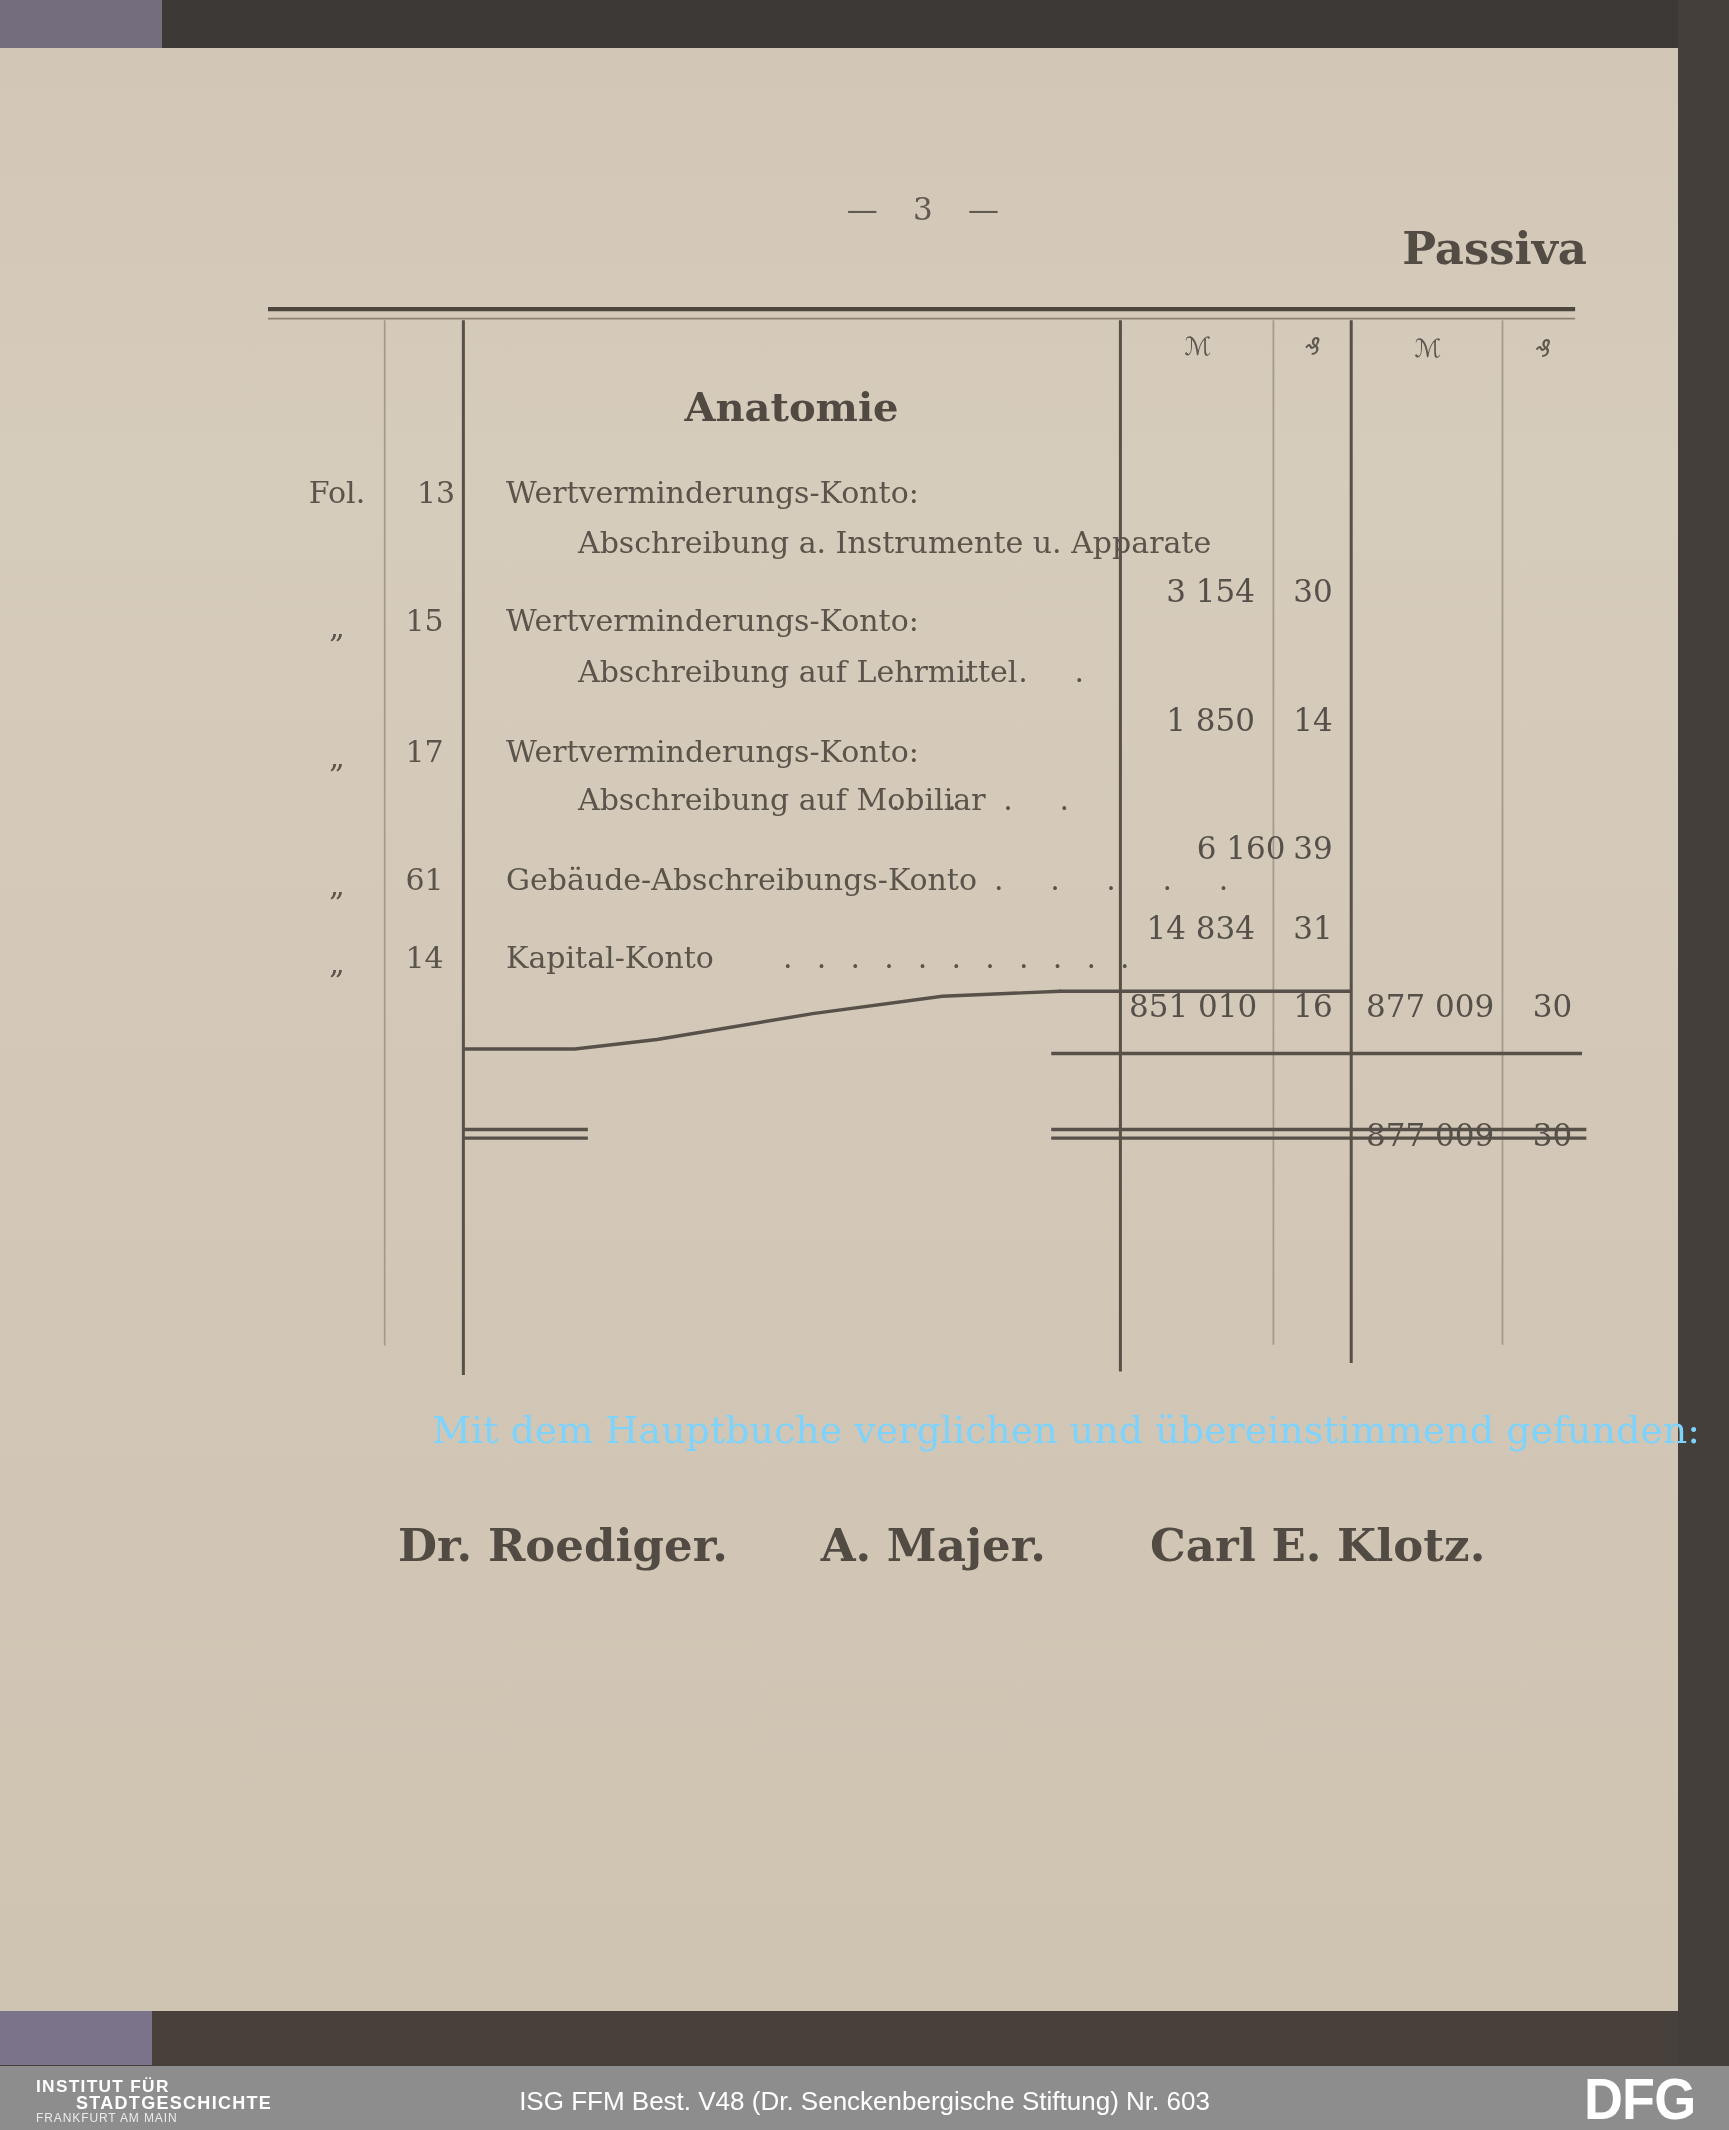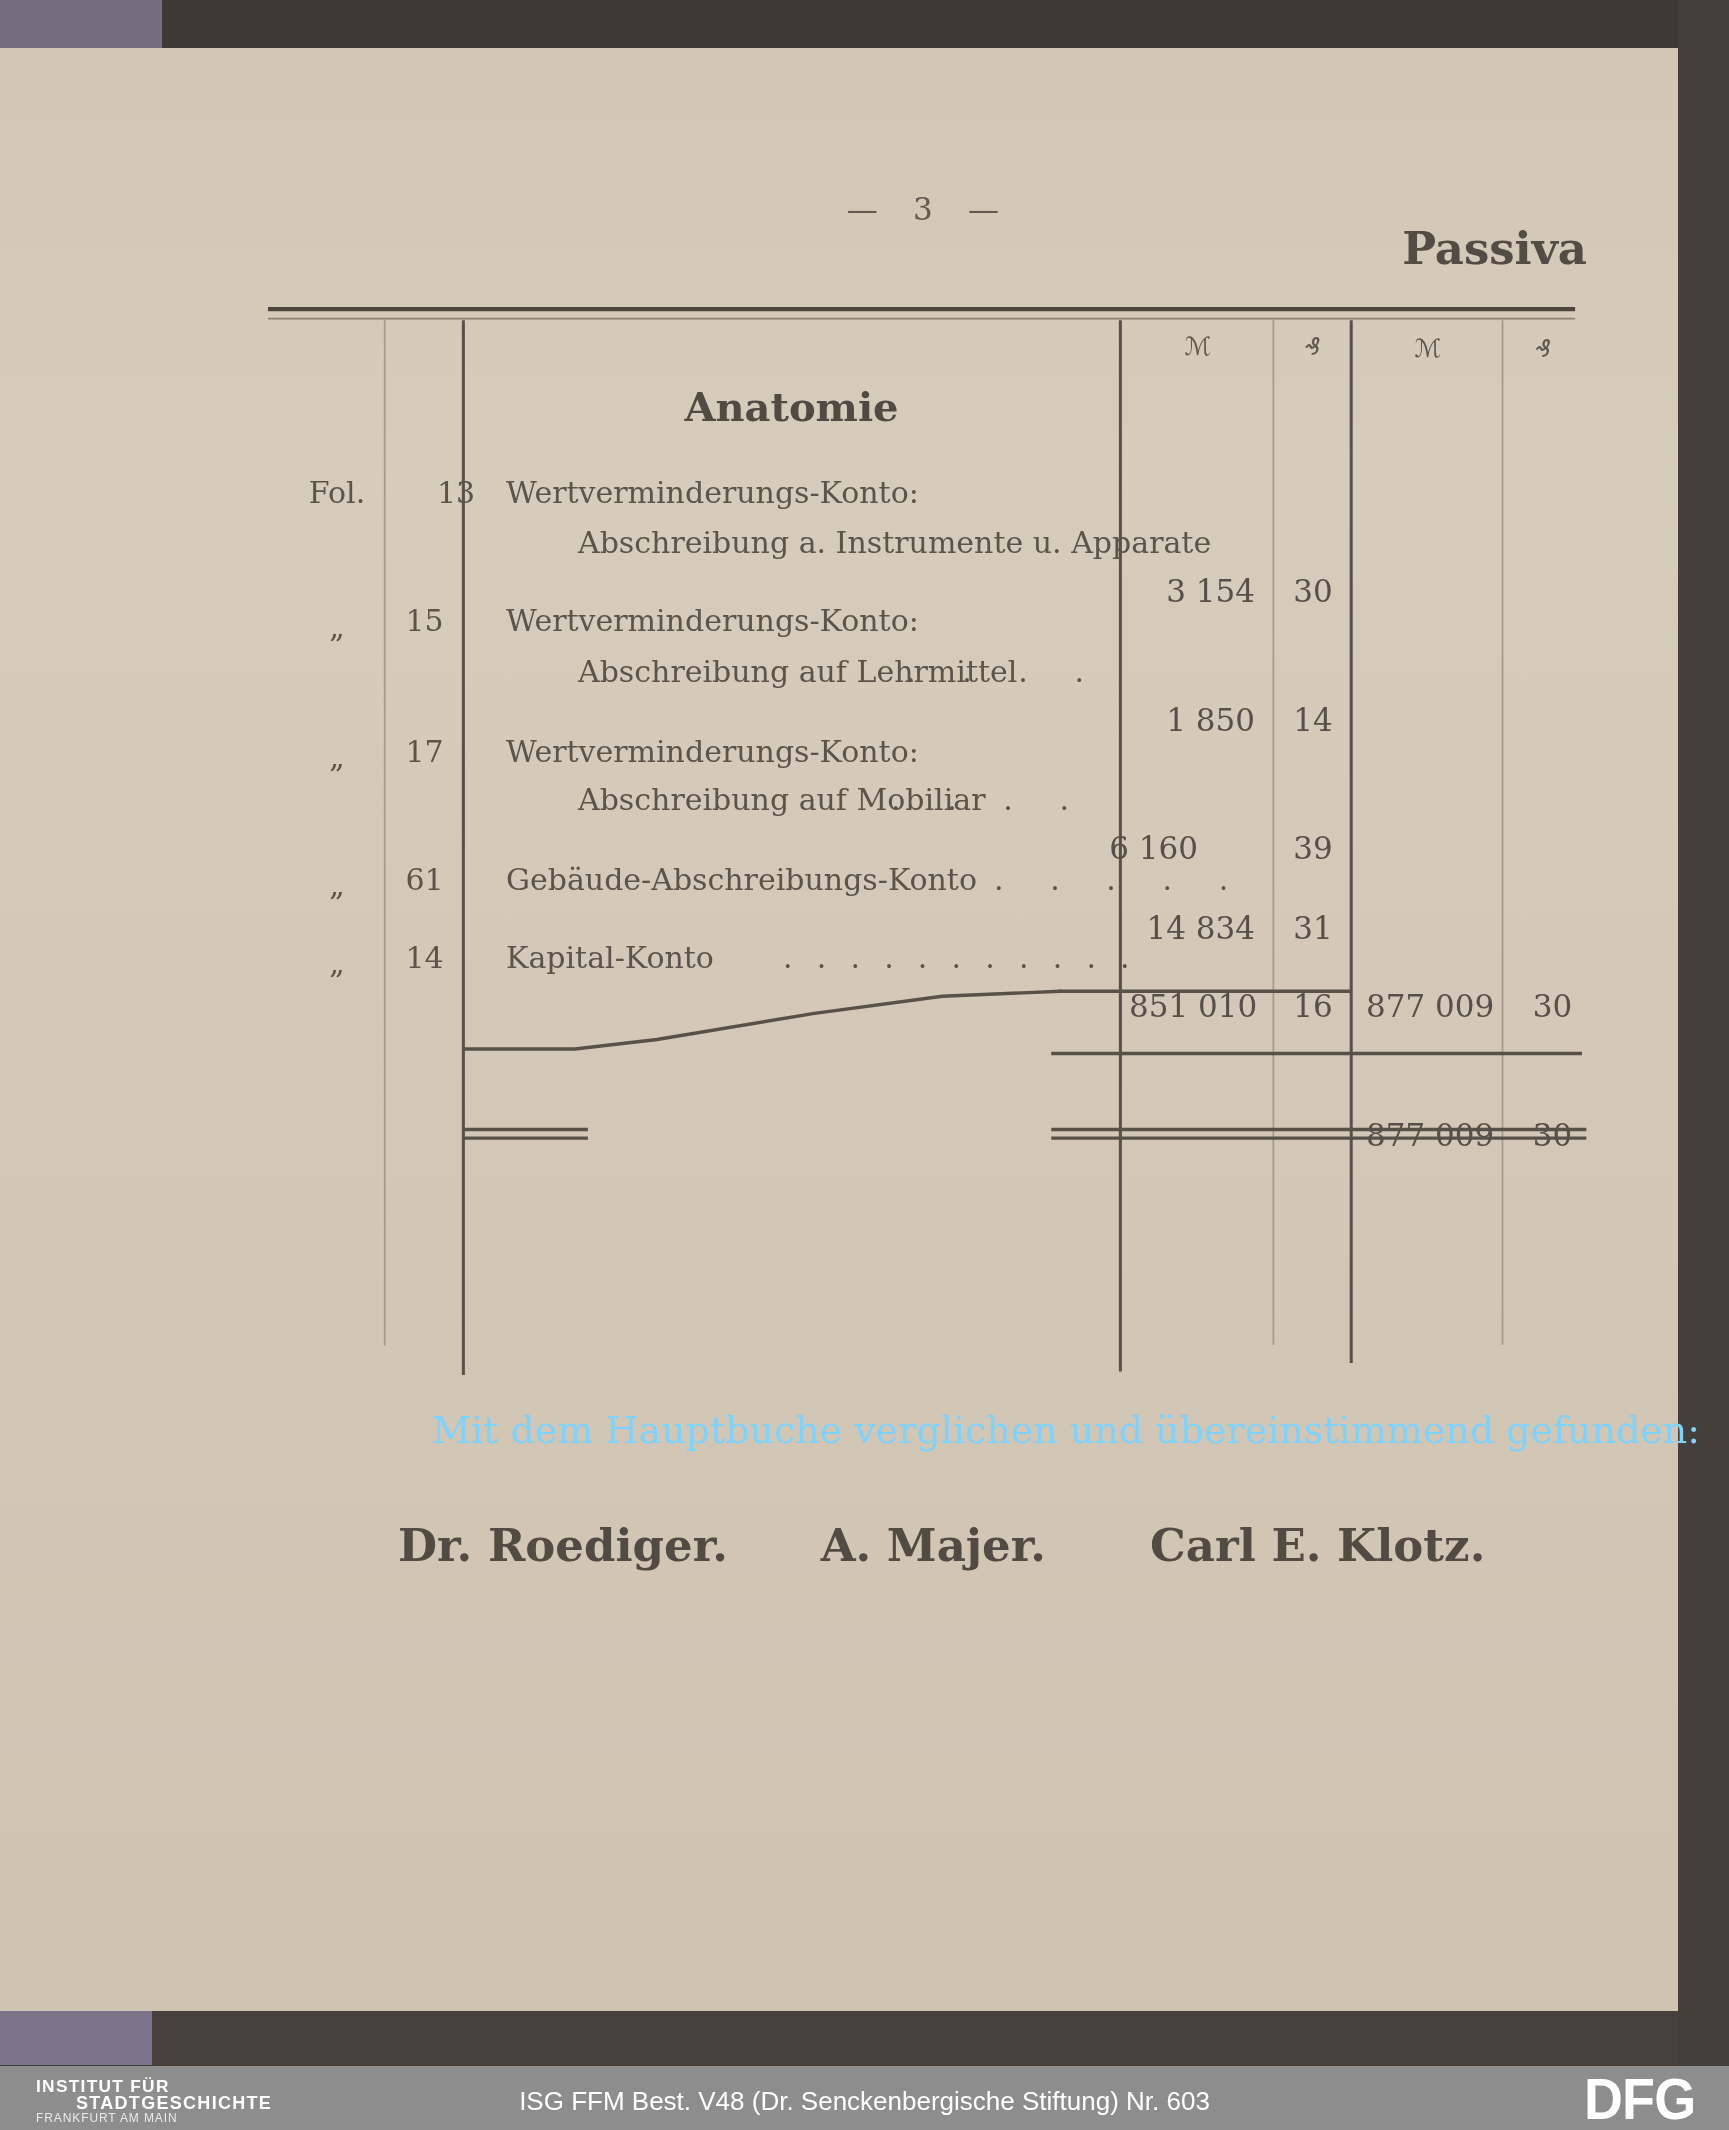--- a/index.html
+++ b/index.html
@@ -78,40 +78,40 @@
 <span class="t rgt passiva" style="left:1349px;top:223px;width:238px;">Passiva</span>
 
 <span class="t ctr curh" style="left:1121px;top:333px;width:153px;">ℳ</span>
 <span class="t ctr curh" style="left:1274px;top:333px;width:78px;">₰</span>
 <span class="t ctr curh" style="left:1352px;top:335px;width:151px;">ℳ</span>
 <span class="t ctr curh" style="left:1503px;top:335px;width:81px;">₰</span>
 
 <span class="t ctr sect" style="left:463px;top:384px;width:657px;">Anatomie</span>
 
 <span class="t ctr" style="left:294px;top:476px;width:86px;">Fol.</span>
-<span class="t ctr" style="left:405px;top:476px;width:102px;">13</span>
+<span class="t ctr" style="left:385px;top:476px;width:102px;">13</span>
 <span class="t" style="left:506px;top:476px;">Wertverminderungs-Konto:</span>
 <span class="t" style="left:578px;top:526px;">Abschreibung a. Instrumente u. Apparate</span>
 <span class="t rgt num" style="left:1129px;top:526px;width:126px;">3 154</span>
 <span class="t ctr num" style="left:1274px;top:526px;width:78px;">30</span>
 
 <span class="t ctr" style="left:294px;top:610px;width:86px;">„</span>
 <span class="t ctr" style="left:385px;top:604px;width:79px;">15</span>
 <span class="t" style="left:506px;top:604px;">Wertverminderungs-Konto:</span>
 <span class="t" style="left:578px;top:655px;">Abschreibung auf Lehrmittel</span>
 <span class="t leader" style="left:906px;top:655px;">.    .    .    .</span>
 <span class="t rgt num" style="left:1129px;top:655px;width:126px;">1 850</span>
 <span class="t ctr num" style="left:1274px;top:655px;width:78px;">14</span>
 
 <span class="t ctr" style="left:294px;top:740px;width:86px;">„</span>
 <span class="t ctr" style="left:385px;top:735px;width:79px;">17</span>
 <span class="t" style="left:506px;top:735px;">Wertverminderungs-Konto:</span>
 <span class="t" style="left:578px;top:783px;">Abschreibung auf Mobiliar</span>
 <span class="t leader" style="left:891px;top:783px;">.    .    .    .</span>
-<span class="t rgt num" style="left:1072px;top:783px;width:126px;">6 160</span>
+<span class="t rgt num" style="left:1178px;top:783px;width:126px;text-align:center;">6 160</span>
 <span class="t ctr num" style="left:1274px;top:783px;width:78px;">39</span>
 
 <span class="t ctr" style="left:294px;top:868px;width:86px;">„</span>
 <span class="t ctr" style="left:385px;top:863px;width:79px;">61</span>
 <span class="t" style="left:506px;top:863px;">Gebäude-Abschreibungs-Konto</span>
 <span class="t leader" style="left:994px;top:863px;">.    .    .    .    .</span>
 <span class="t rgt num" style="left:1129px;top:863px;width:126px;">14 834</span>
 <span class="t ctr num" style="left:1274px;top:863px;width:78px;">31</span>
 
 <span class="t ctr" style="left:294px;top:946px;width:86px;">„</span>

